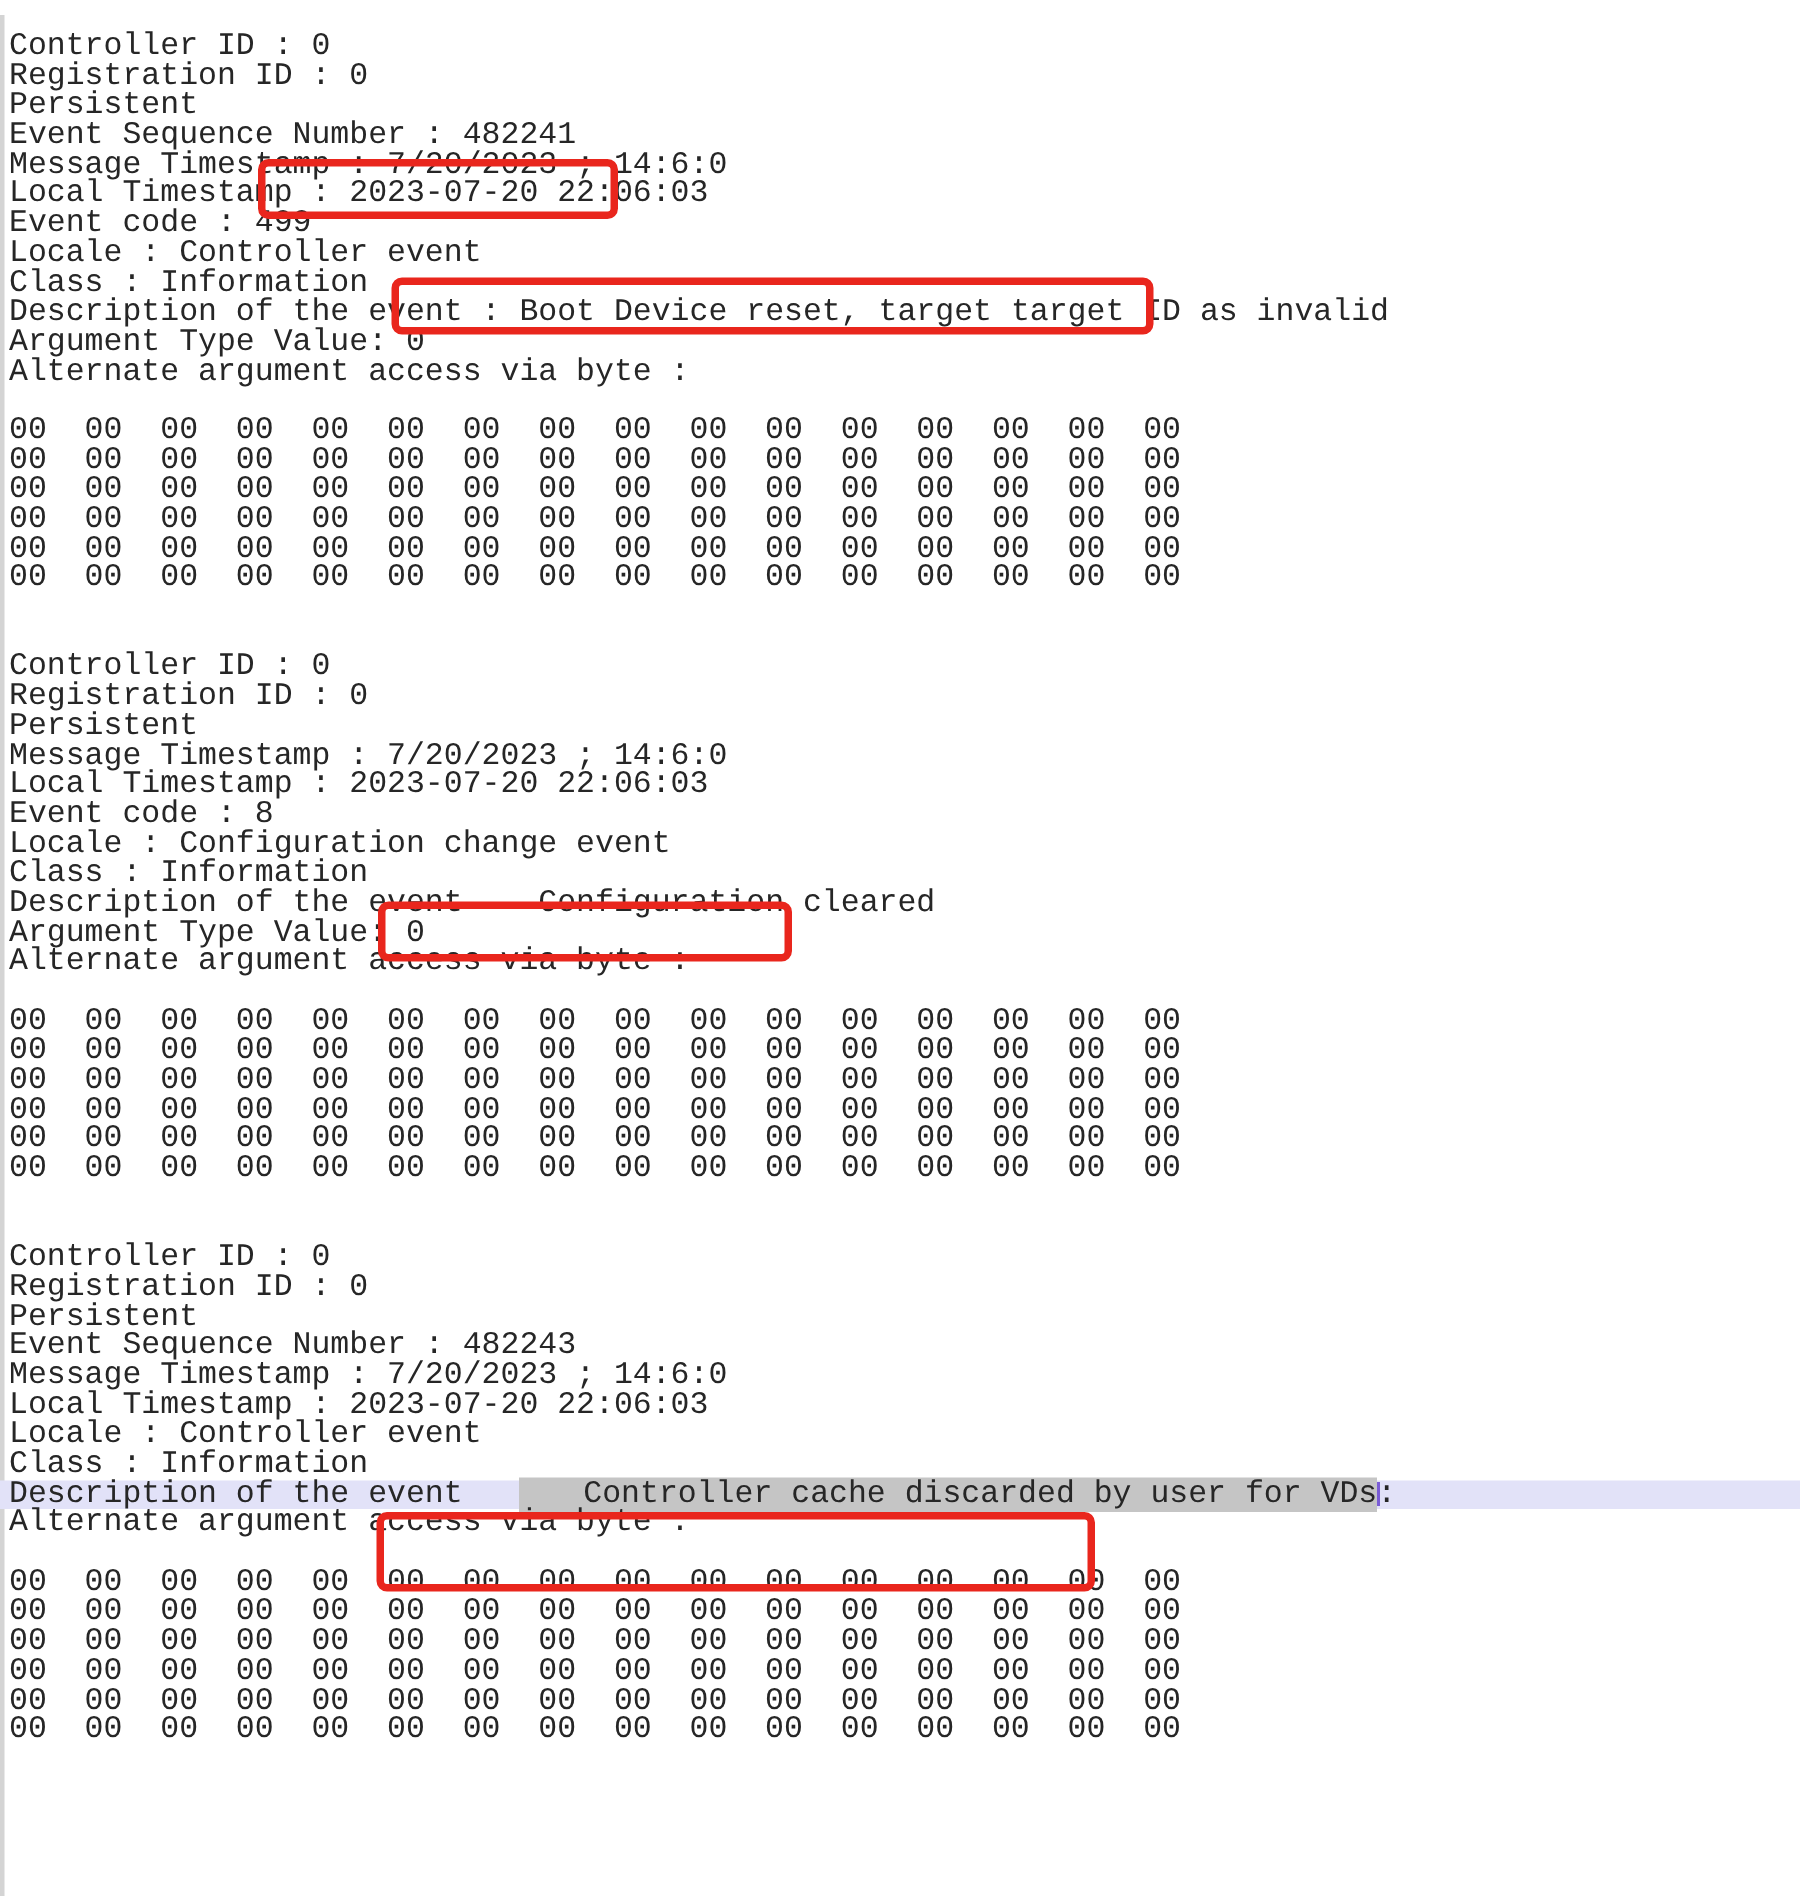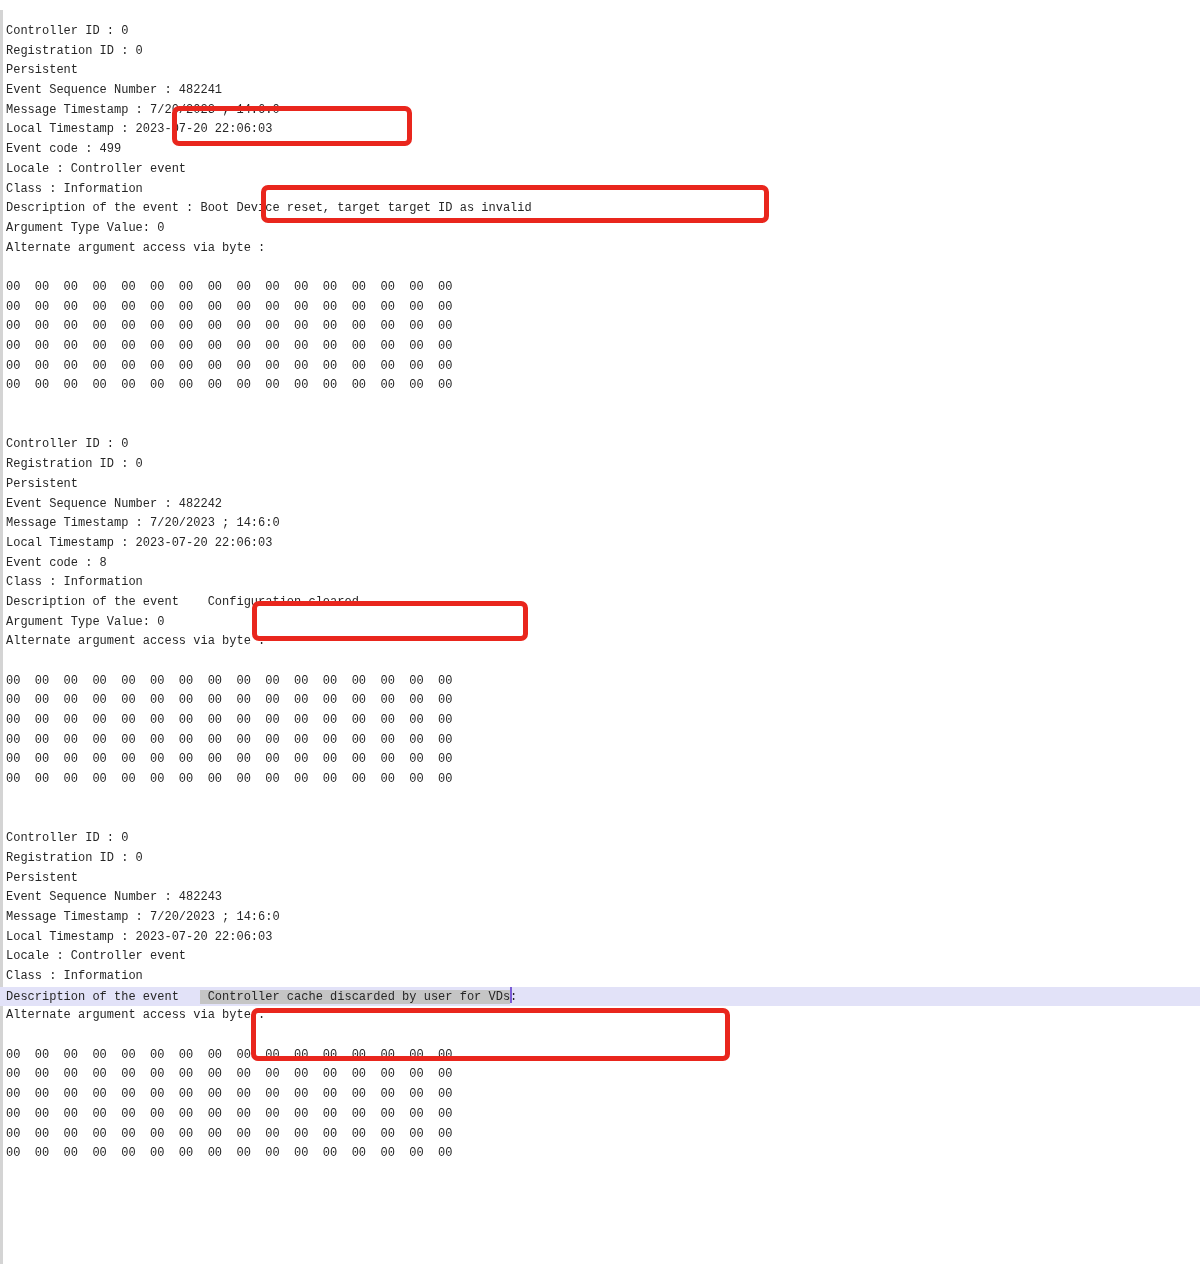--- a/index.html
+++ b/index.html
@@ -1,25 +1,25 @@
 <!DOCTYPE html>
 <html><head>
 <meta charset="utf-8">
 <style>
   html,body{margin:0;padding:0;background:#fff;}
   .page{
     position:relative;width:1200px;height:1264px;background:#ffffff;overflow:hidden;
     font-family:"Liberation Mono","DejaVu Sans Mono",monospace;
-    font-size:12px;color:var(--text,#262626);
+    font-size:21px;color:var(--text,#262626);
   }
   .edge-strip{position:absolute;left:0;top:10px;width:3px;height:1254px;background:var(--strip,#d4d4d4);}
   .textarea{position:absolute;left:0;top:0;width:1194px;padding:22px 0 0 6px;}
   .line{height:19.7px;line-height:19.7px;white-space:pre;}
   .hl-row{background:var(--hl,#e2e2f8);margin-left:-6px;padding-left:6px;margin-right:-0px;width:1200px;box-sizing:border-box;}
-  .sel{background:var(--selgray,#c5c5c5);}
+  .sel{background:var(--selgray,#c5c5c5);padding-left:30px;}
   .caret{display:inline-block;width:2px;height:16px;background:var(--caret,#7a5cd6);vertical-align:-3px;margin-right:-2px;}
   .abox{position:absolute;border:5px solid var(--red,#e9261d);border-radius:7px;box-sizing:border-box;pointer-events:none;background:transparent;}
   .abox.b1{left:172px;top:106px;width:240px;height:40px;}
   .abox.b2{left:261px;top:185px;width:508px;height:38px;}
   .abox.b3{left:252px;top:601px;width:276px;height:40px;}
   .abox.b4{left:251px;top:1008px;width:479px;height:53px;}
 </style>
 </head>
 <body>
 
@@ -46,24 +46,24 @@
         <div class="line">00  00  00  00  00  00  00  00  00  00  00  00  00  00  00  00</div>
         <div class="line">00  00  00  00  00  00  00  00  00  00  00  00  00  00  00  00</div>
         <div class="line">00  00  00  00  00  00  00  00  00  00  00  00  00  00  00  00</div>
         <div class="line"></div>
         <div class="line"></div>
       </div>
       <div>
         <div class="line">Controller ID : 0</div>
         <div class="line">Registration ID : 0</div>
         <div class="line">Persistent</div>
-        <div class="line">Event Sequence Number : 482242</div>
         <div class="line">Message Timestamp : 7/20/2023 ; 14:6:0</div>
         <div class="line">Local Timestamp : 2023-07-20 22:06:03</div>
         <div class="line">Event code : 8</div>
+        <div class="line">Locale : Configuration change event</div>
         <div class="line">Class : Information</div>
         <div class="line"><span>Description of the event    </span><span>Configuration cleared</span></div>
         <div class="line">Argument Type Value: 0</div>
         <div class="line">Alternate argument access via byte :</div>
         <div class="line"></div>
         <div class="line">00  00  00  00  00  00  00  00  00  00  00  00  00  00  00  00</div>
         <div class="line">00  00  00  00  00  00  00  00  00  00  00  00  00  00  00  00</div>
         <div class="line">00  00  00  00  00  00  00  00  00  00  00  00  00  00  00  00</div>
         <div class="line">00  00  00  00  00  00  00  00  00  00  00  00  00  00  00  00</div>
         <div class="line">00  00  00  00  00  00  00  00  00  00  00  00  00  00  00  00</div>

